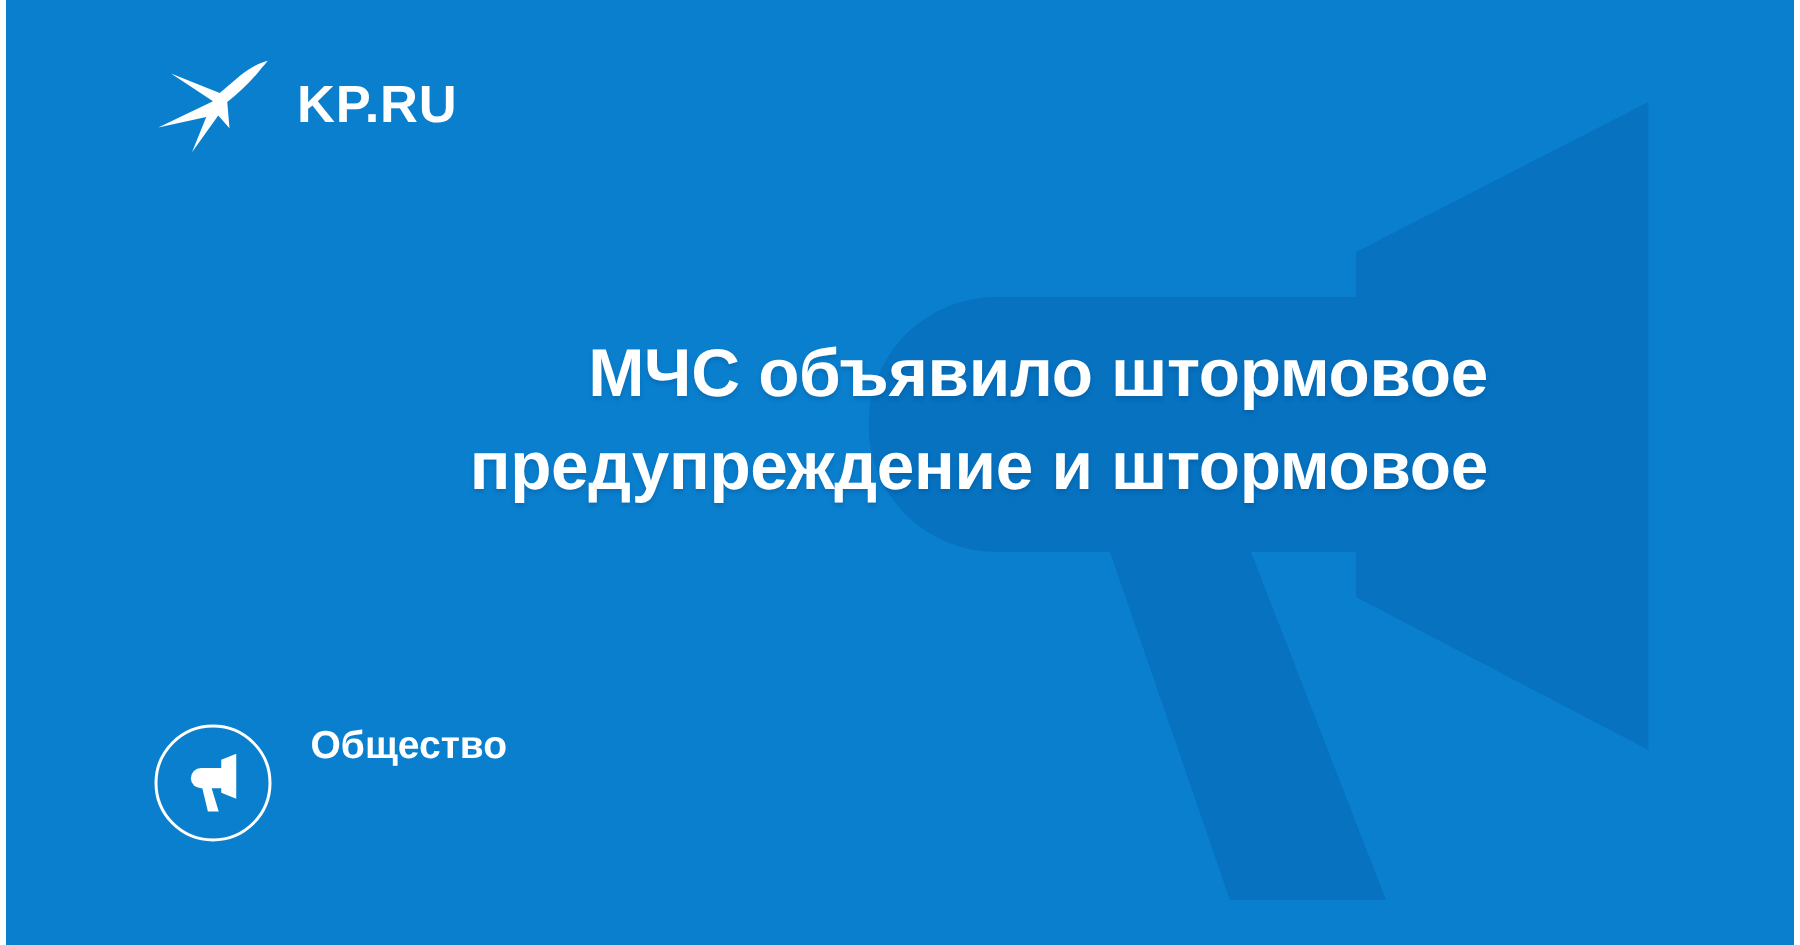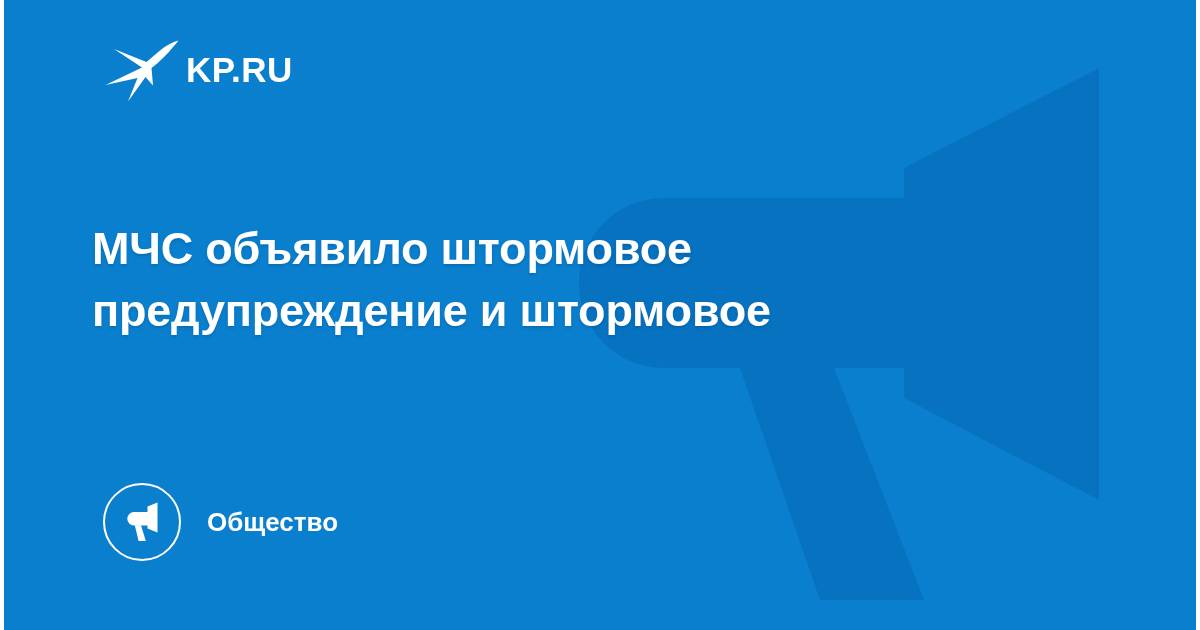--- a/index.html
+++ b/index.html
@@ -37,21 +37,21 @@
     pointer-events: none;
   }
 
   
   .header {
     position: absolute;
     top: 36px;
     left: 100px;
     display: flex;
     align-items: center;
-    gap: 6px;
+    gap: 18px;
     z-index: 4;
   }
   .logo-bird {
     width: 76px;
     height: 66px;
     display: block;
     flex: 0 0 auto;
   }
   .logo-word {
     color: #ffffff;
@@ -68,33 +68,33 @@
     left: 88px;
     top: 188px;
     width: 900px;
     z-index: 4;
     color: #ffffff;
     font-size: 45px;
     font-weight: bold;
     line-height: 62px;
     letter-spacing: -0.2px;
     text-shadow: 0 2px 3px rgba(0, 60, 110, 0.25);
+    text-align: right;
   }
   .headline-line {
     display: block;
     white-space: nowrap;
   }
 
   
   .badge {
     position: absolute;
     left: 99px;
     top: 483px;
     display: flex;
-    align-items: center;
     gap: 26px;
     z-index: 4;
   }
   .badge-circle {
     width: 78px;
     height: 78px;
     border: 2px solid #ffffff;
     border-radius: 50%;
     box-sizing: border-box;
     display: flex;

